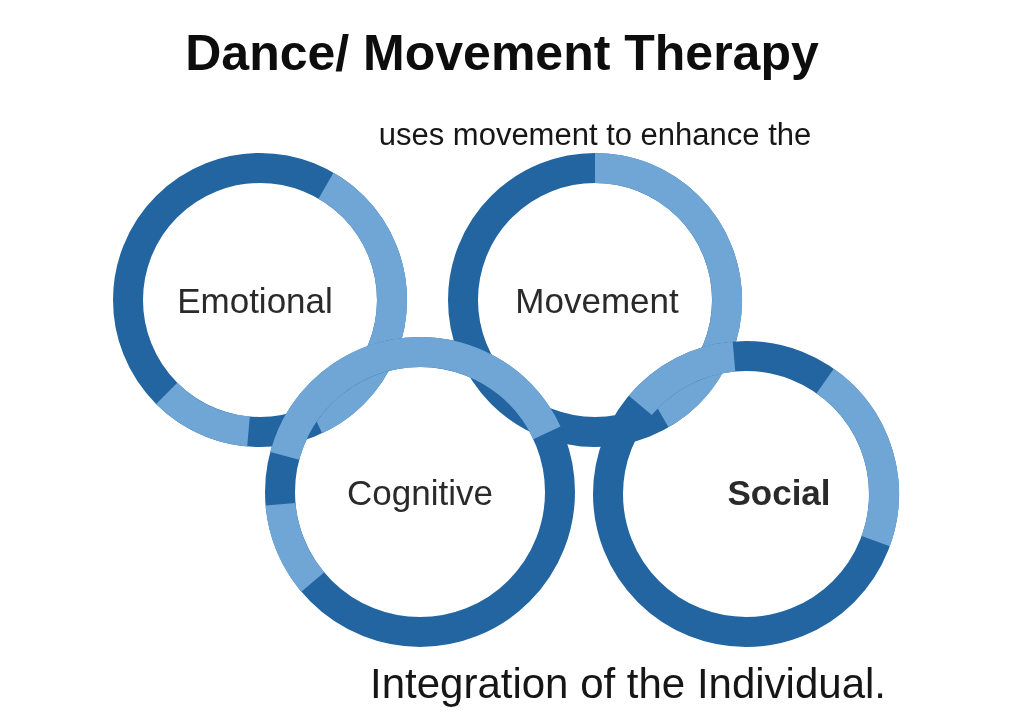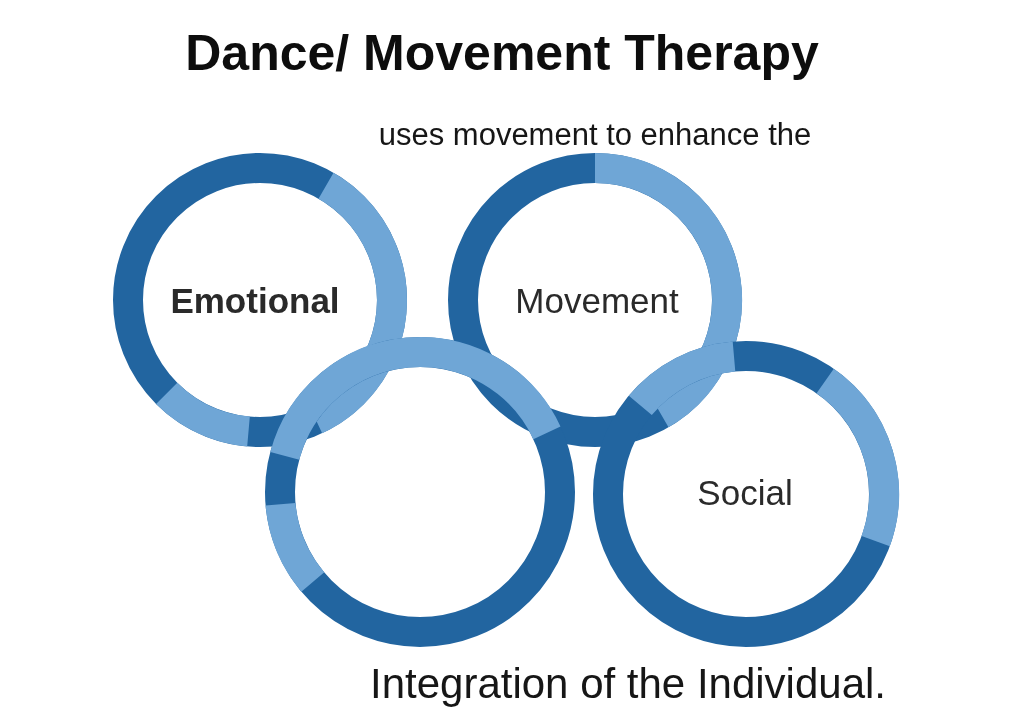--- a/index.html
+++ b/index.html
@@ -45,24 +45,24 @@
   }
   .ring-label {
     position: absolute;
     width: 300px;
     text-align: center;
     font-size: 35px;
     font-weight: 400;
     color: #2a2a2a;
     line-height: 1;
   }
-  .label-emotional { top: 283px; left: 105px; font-weight: bold; }
+  .label-emotional { top: 283px; left: 105px; }
   .label-physical  { top: 283px; left: 447px; }
   .label-cognitive { top: 475px; left: 270px; }
-  .label-social    { top: 475px; left: 595px; }
+  .label-social    { top: 475px; left: 629px; font-weight: bold; }
   .footer {
     position: absolute;
     top: 660px;
     left: 232px;
     right: 0;
     text-align: center;
     font-size: 42px;
     font-weight: 400;
     color: #161616;
   }
@@ -96,17 +96,18 @@
 
     <g>
       <circle cx="746" cy="494" r="138" fill="none" stroke-width="30" stroke="#2265a0"></circle>
       <path d="M 640.3 405.3 A 138 138 0 0 1 734.0 356.5" fill="none" stroke-width="30" stroke="#6fa6d6"></path>
       <path d="M 825.2 381.0 A 138 138 0 0 1 875.7 541.2" fill="none" stroke-width="30" stroke="#6fa6d6"></path>
     </g>
   </svg>
 
   <div class="ring-label label-emotional">Emotional</div>
   <div class="ring-label label-physical">Movement</div>
+  <div class="ring-label label-cognitive">Cognitive</div>
   <div class="ring-label label-social">Social</div>
 
   <div class="footer">Integration of the Individual.</div>
 
 </div>
 
 </body></html>

